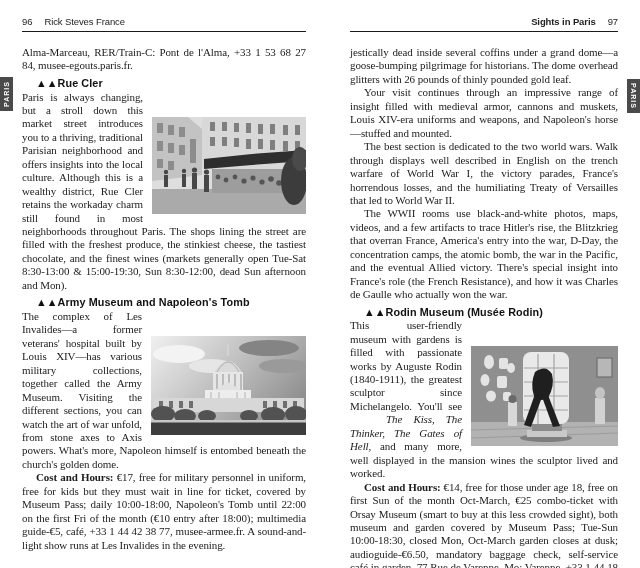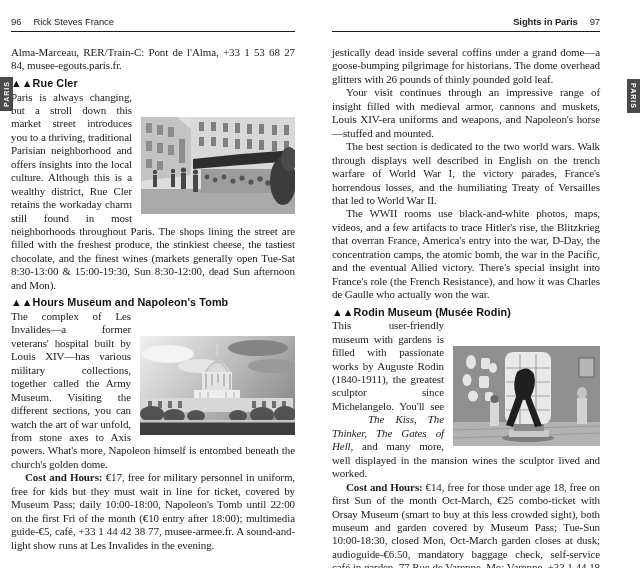--- a/index.html
+++ b/index.html
@@ -1,39 +1,39 @@
 <!DOCTYPE html>
 <html lang="en"><head>
 <meta charset="utf-8">
 <style>
   html,body{margin:0;padding:0;background:#ffffff;}
   .book{position:relative;width:640px;height:568px;background:#fff;overflow:hidden;}
 
   .page{position:absolute;top:0;height:568px;}
-  .page-left{left:11px;width:284px;}
-  .page-right{left:332px;width:268px;}
+  .page-left{left:22px;width:284px;}
+  .page-right{left:350px;width:268px;}
 
   .running-head{position:absolute;top:16px;font-family:"Liberation Sans",sans-serif;
     font-size:9.5px;color:#222;white-space:nowrap;letter-spacing:-0.1px;}
   .rh-left{left:0;}
   .rh-left .pn{margin-right:12px;}
   .rh-right{right:0;}
   .rh-right .rh-title{font-weight:bold;margin-right:12px;}
   .rule{position:absolute;top:31px;left:0;right:0;border-top:1.4px solid #191919;}
 
   .col{position:absolute;top:46px;left:0;right:0;
     font-family:"Liberation Serif",serif;font-size:11px;line-height:13.45px;
     color:#1c1c1c;text-align:justify;letter-spacing:-0.1px;}
   .col p{margin:0;}
   .indent{text-indent:14px;}
   .b{font-weight:bold;}
   .i{font-style:italic;margin-left:36px;}
 
   h2.sec{font-family:"Liberation Sans",sans-serif;font-size:10.8px;font-weight:bold;
-    margin:4px 0 1px;letter-spacing:0.1px;line-height:12.6px;text-align:left;color:#111;}
+    margin:4px 14px 1px;letter-spacing:0.1px;line-height:12.6px;text-align:left;color:#111;}
   h2.sec .hline{display:block;}
 
   .ph{float:right;margin:0 0 4px 9px;}
   .ph svg{display:block;}
   .ph1{margin-top:26px;}
   .ph2{margin-top:26px;}
   .ph3{margin-top:27px;}
 
   .headphones{font-family:"Liberation Sans",sans-serif;font-weight:bold;font-size:10px;}
 
@@ -120,21 +120,21 @@
             <rect x="12" y="58" width="4" height="12"></rect>
               <circle cx="14" cy="55" r="2.2"></circle>
           </g>
         </svg>
       </div>
 
       <p><span>Paris is always changing, but a stroll down this market street introduces you to a thriving, traditional Parisian neighborhood and offers insights into the local culture. Although this is a wealthy district, Rue Cler retains the workaday charm still found in most neighborhoods throughout Paris. The shops lining the street are filled with the freshest produce, the stinkiest cheese, the tastiest chocolate, and the finest wines (markets generally open Tue-Sat 8:30-13:00 &amp; 15:00-19:30, Sun 8:30-12:00, dead Sun afternoon and Mon).</span></p>
 
 
       <h2 class="sec">
-        <span class="hline">▲▲Hours Museum and Napoleon's Tomb</span>
+        <span class="hline">▲▲Army Museum and Napoleon's Tomb</span>
       </h2>
 
       <div class="ph ph2">
         <svg width="155" height="99" viewBox="0 0 155 99">
           <defs>
             <linearGradient id="sky1" x1="0" y1="0" x2="1" y2="0.6">
               <stop offset="0" stop-color="#f0f0f0"></stop>
                 <stop offset="0.55" stop-color="#bdbdbd"></stop>
                 <stop offset="1" stop-color="#8f8f8f"></stop>
             </linearGradient>

